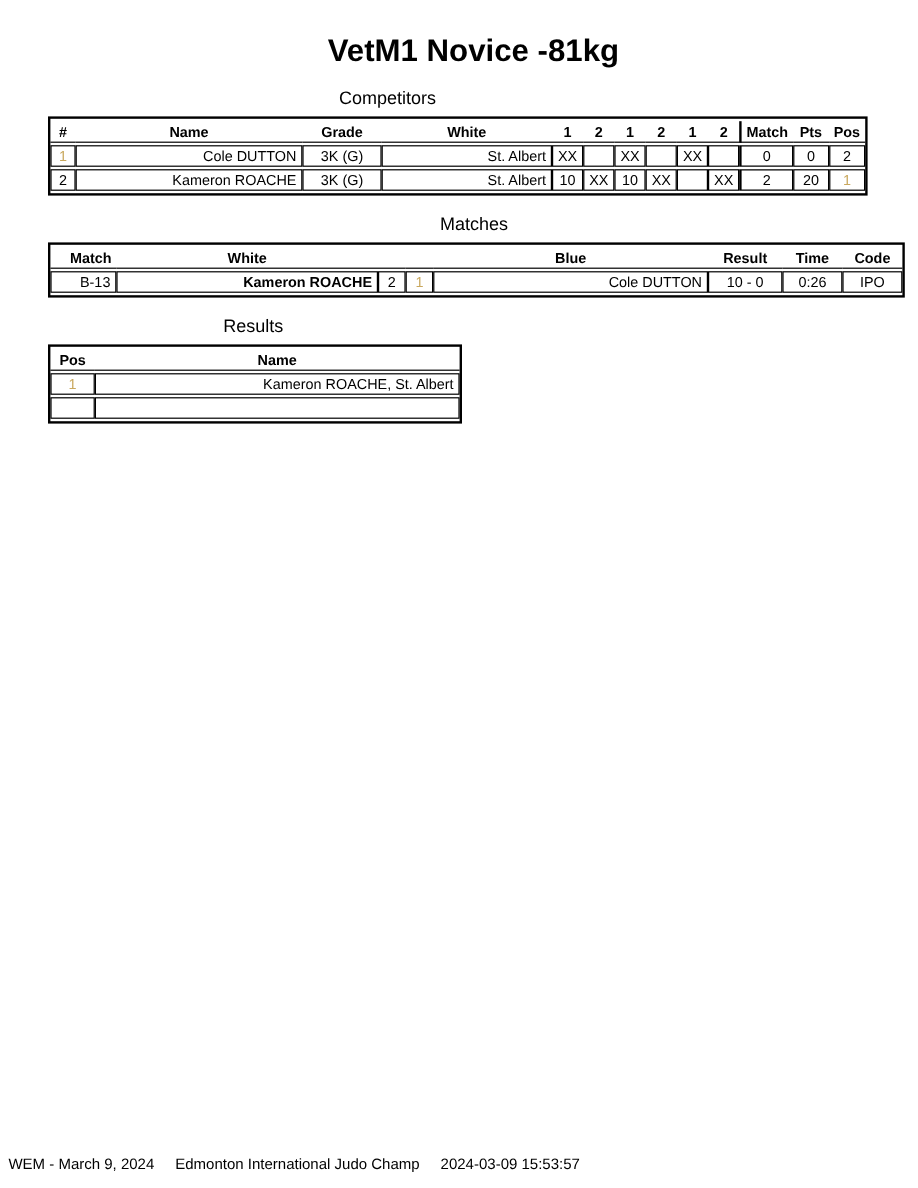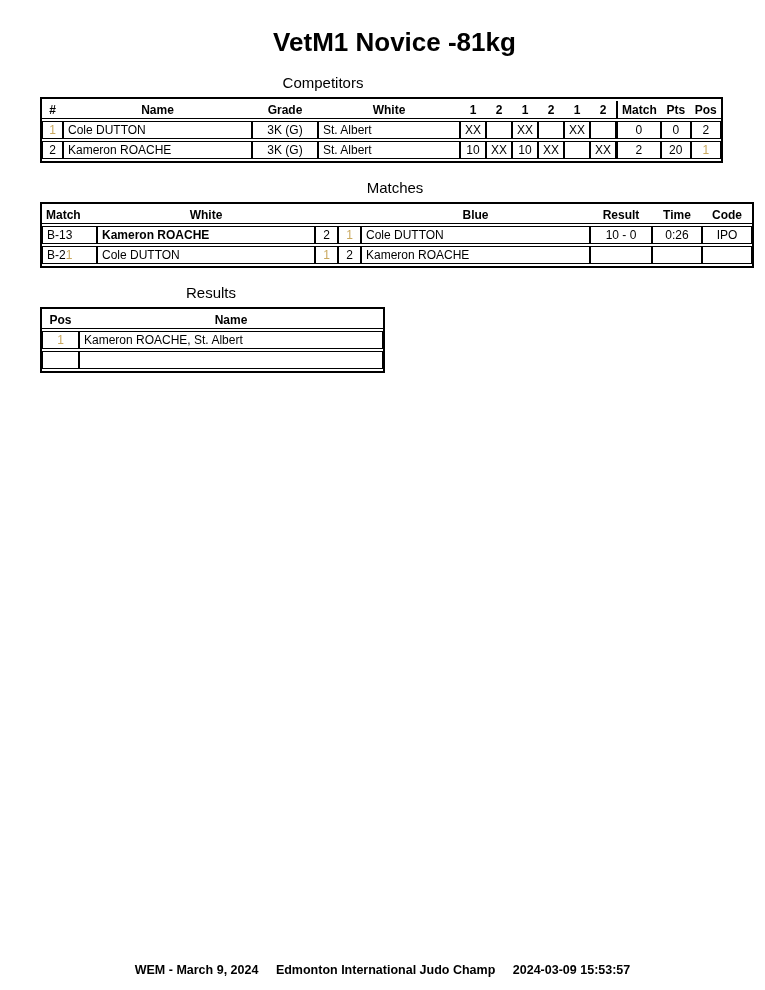--- a/index.html
+++ b/index.html
@@ -25,28 +25,28 @@
     border-collapse:separate; border-spacing:0 2px;
     table-layout:fixed;
   }
   table.tbl td, table.tbl th {
     box-sizing:border-box; font-size:12px; line-height:14px;
     height:18px; padding:1px 4px; overflow:hidden; white-space:nowrap;
   }
   table.tbl thead th { border:none; border-bottom:1px solid #000; font-weight:bold; }
   table.tbl tbody td { border:1px solid #000; }
   .c { text-align:center; }
-  .l { text-align:left; padding-left:6px; }
+  .l { text-align:right; padding-left:6px; }
   .b { font-weight:bold; }
   .thick-left { border-left:2px solid #000 !important; }
   .one { color:var(--one,#c9a85e); }
 
   .footer {
     position:absolute; top:963px; left:0; width:100%;
-    text-align:center; font-weight:bold; font-size:12.5px;
+    font-weight:normal; font-size:12.5px;
   }
   .footer span { margin:0 7px; }
 </style>
 </head>
 <body>
 
 <div class="page">
 
   <h1 class="title">VetM1 Novice -81kg</h1>
 
@@ -148,30 +148,20 @@
       <tr>
         <td class="l">B-13</td>
         <td class="l b">Kameron ROACHE</td>
         <td class="c">2</td>
         <td class="c"><span class="one">1</span></td>
         <td class="l">Cole DUTTON</td>
         <td class="c">10 - 0</td>
         <td class="c">0:26</td>
         <td class="c">IPO</td>
       </tr>
-      <tr>
-        <td class="l">B-2<span class="one">1</span></td>
-        <td class="l">Cole DUTTON</td>
-        <td class="c"><span class="one">1</span></td>
-        <td class="c">2</td>
-        <td class="l">Kameron ROACHE</td>
-        <td class="c"></td>
-        <td class="c"></td>
-        <td class="c"></td>
-      </tr>
     </tbody>
   </table>
 
   <div class="sec-heading w-res">Results</div>
 
   <table class="tbl">
     <colgroup>
       <col style="width:37px">
         <col style="width:304px">
     </colgroup>

